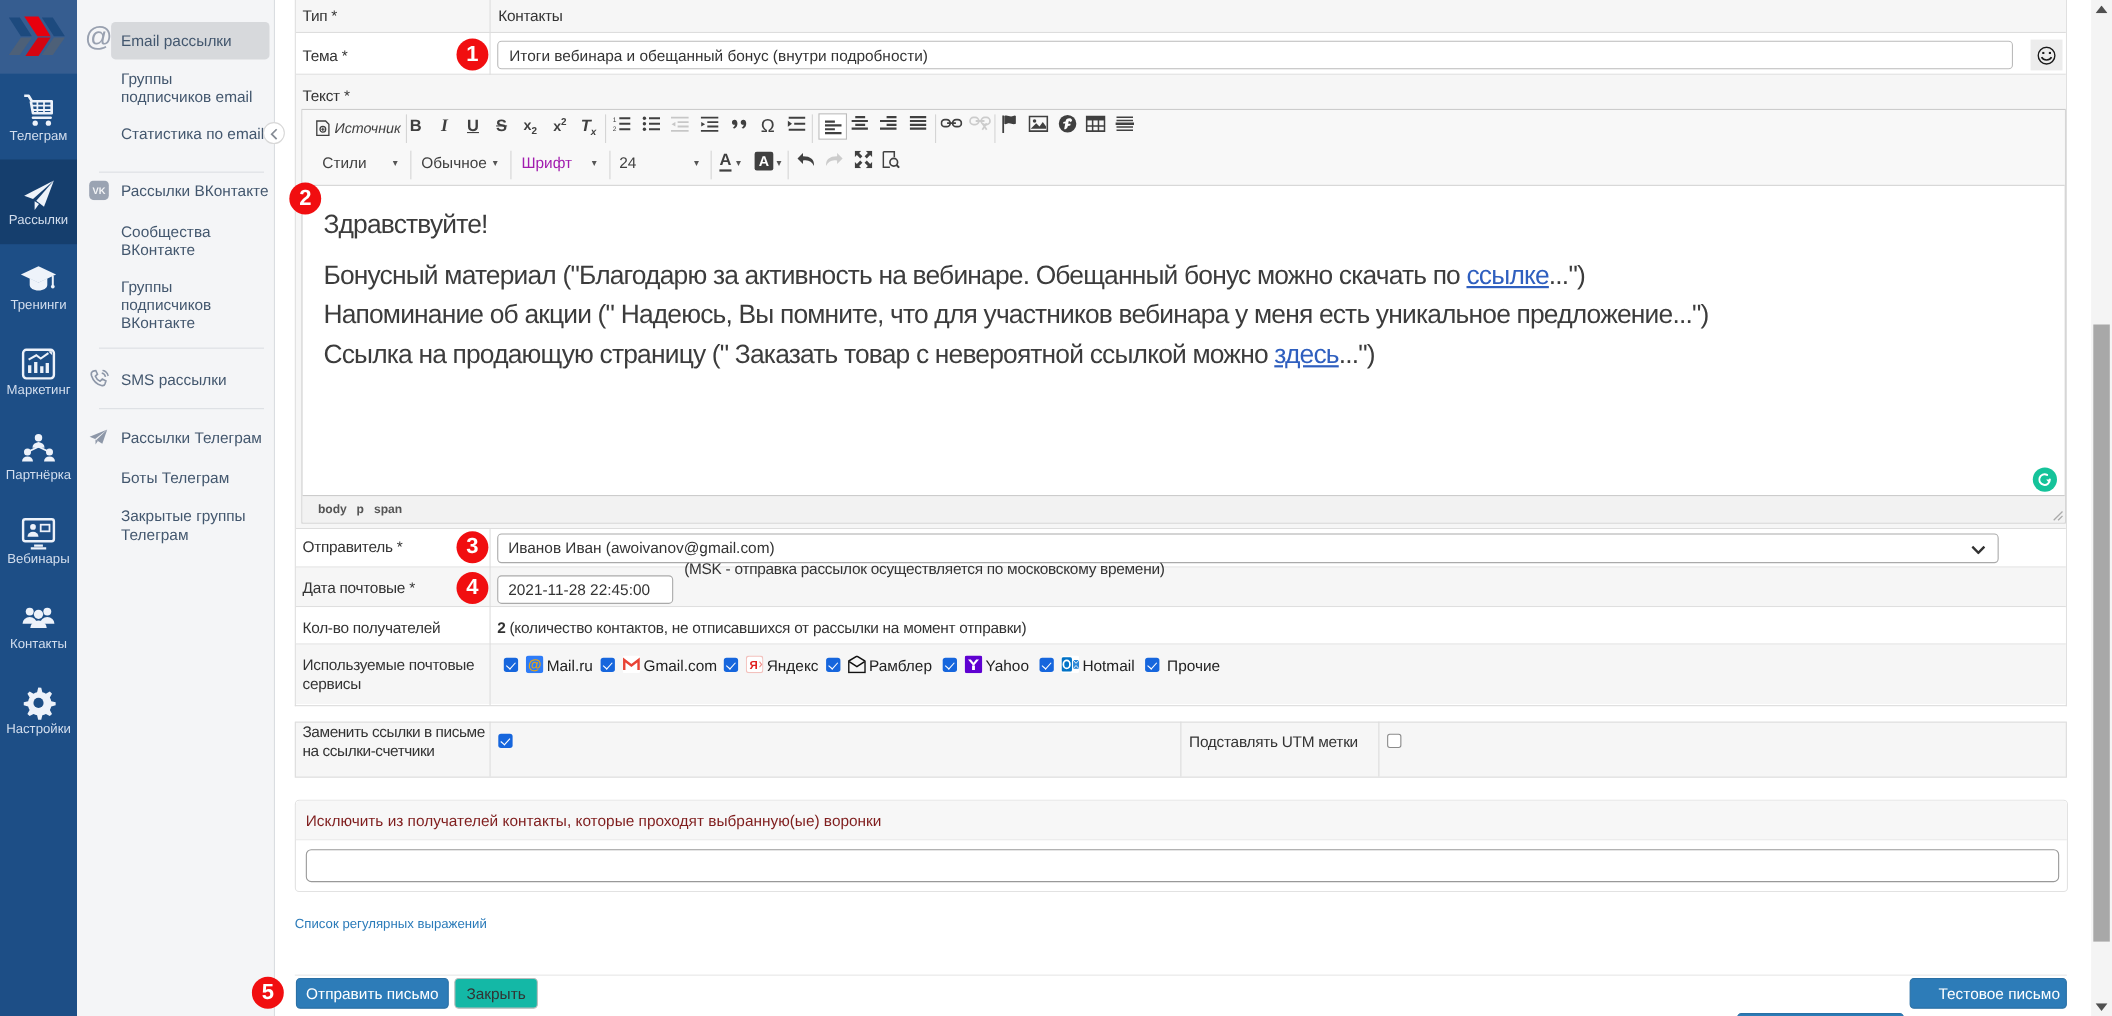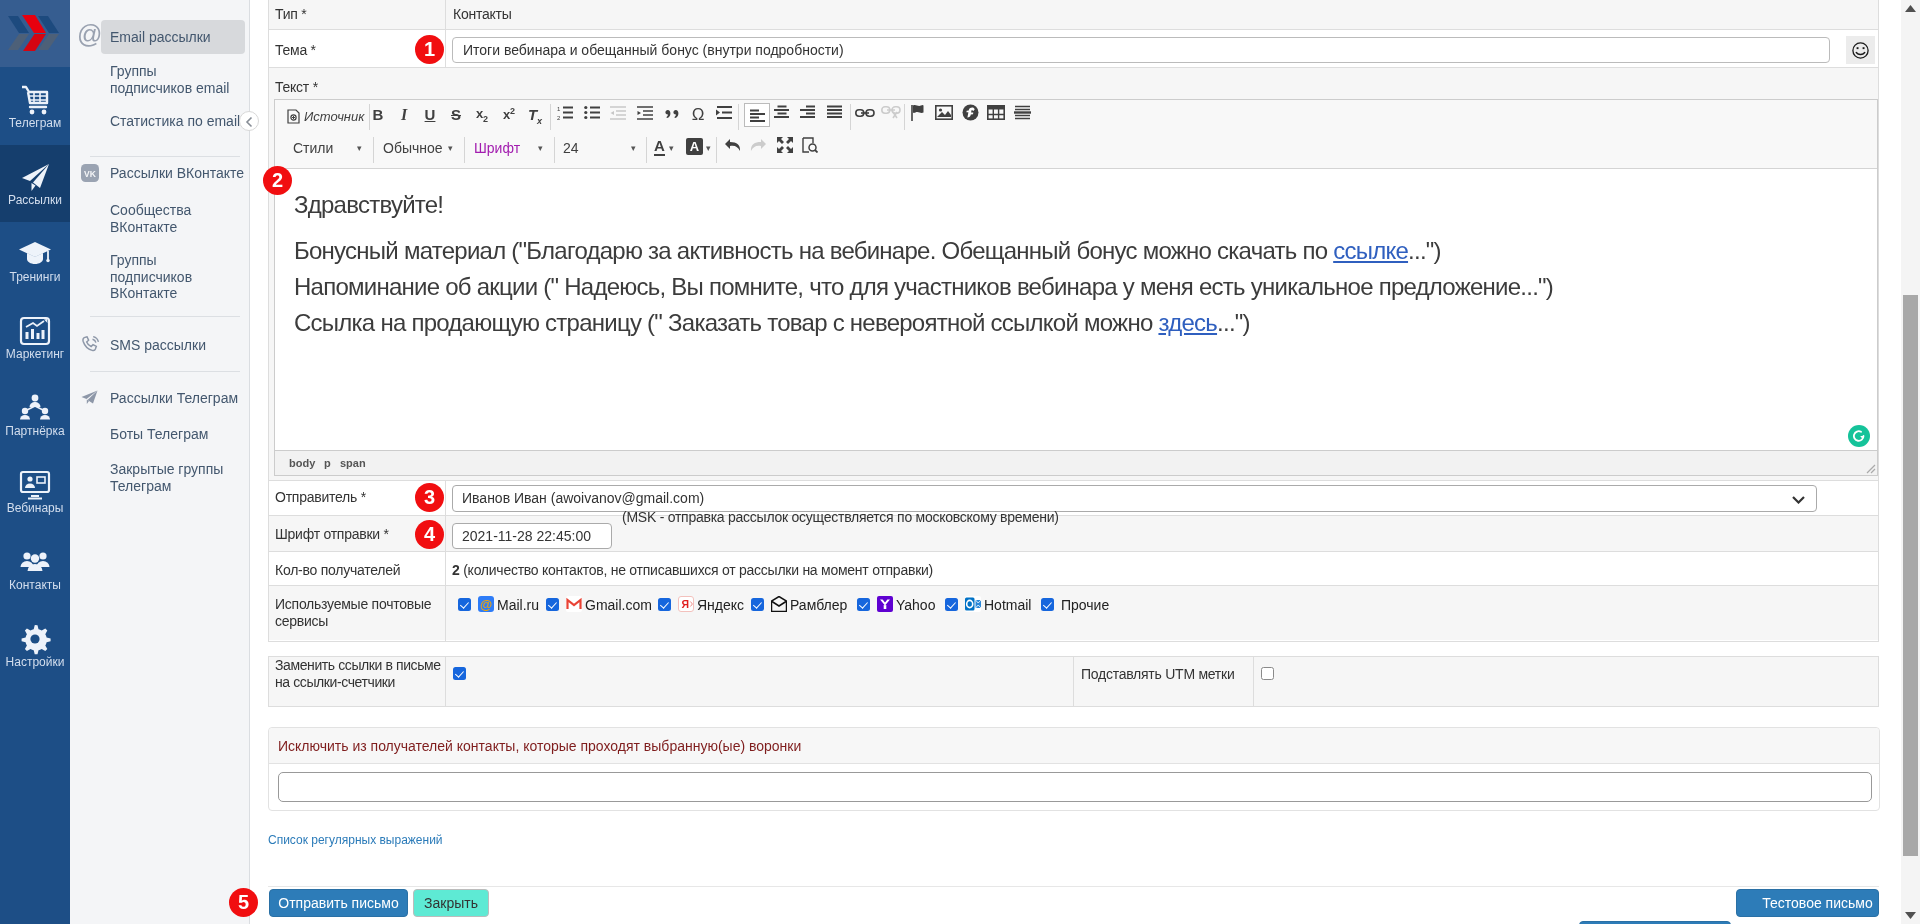--- a/index.html
+++ b/index.html
@@ -361,21 +361,21 @@
         </svg>
     </div>
   </div>
 
   <div class="abs lbl14" style="left:25px; top:489px;">Отправитель *</div>
   <div class="abs" style="left:202px; top:485px; width:1365px; height:27px; background:#fff; border:1px solid #aaa; border-radius:4px; font-size:14px; color:#333; line-height:25px; padding-left:9px;">Иванов Иван (awoivanov@gmail.com)
     <svg width="13" height="8" viewBox="0 0 13 8" style="position:absolute; right:11px; top:10px;">
         <path d="M1 1 l5.5 5.5 L12 1" stroke="#333" stroke-width="2.2" fill="none"></path>
       </svg>
   </div>
-  <div class="abs lbl14" style="left:25px; top:526px;">Шрифт отправки *</div>
+  <div class="abs lbl14" style="left:25px; top:526px;">Дата почтовые *</div>
   <div class="abs" style="left:202px; top:523px; width:160px; height:26px; background:#fff; border:1px solid #aaa; border-radius:4px; font-size:14px; color:#333; line-height:24px; padding-left:9px;">2021-11-28 22:45:00</div>
   <div class="abs lbl14" style="left:372px; top:509px;">(MSK - отправка рассылок осуществляется по московскому времени)</div>
   <div class="abs lbl14" style="left:25px; top:562px;">Кол-во получателей</div>
   <div class="abs lbl14" style="left:202px; top:562px;"><b>2</b> (количество контактов, не отписавшихся от рассылки на момент отправки)</div>
   <div class="abs lbl14" style="left:25px; top:596px; width:172px; line-height:16.5px;">Используемые почтовые сервисы</div>
   <div id="services" class="abs" style="left:202px; top:596px; width:1000px; height:18px;">
     <div class="svc" style="left:6px;">
         <span class="cb"></span>
       <svg class="ic" style="left:20px;" width="16" height="16" viewBox="0 0 16 16">
           <rect width="16" height="16" rx="3" fill="#2e7cf7"></rect>
@@ -443,21 +443,21 @@
   <span class="cbe" style="left:1011px; top:667px;"></span>
 
   <div class="abs" style="left:18px; top:727px; width:1612px; height:84px; border:1px solid #e2e2e2; border-radius:4px; background:#fff;">
     <div style="height:36px; background:#f7f7f7; border-bottom:1px solid #e2e2e2; border-radius:4px 4px 0 0; font-size:14px; color:#7f1d1d; line-height:36px; padding-left:9px;">Исключить из получателей контакты, которые проходят выбранную(ые) воронки</div>
     <div style="position:absolute; left:9px; top:44px; width:1594px; height:30px; border:1px solid #999; border-radius:5px; background:#fff;"></div>
   </div>
   <div class="abs" style="left:18px; top:833px; font-size:12px; color:#2b7bb9;">Список регулярных выражений</div>
   <div class="abs" style="left:18px; top:886px; width:1611px; border-top:1px solid #e7e7e7;"></div>
 
   <div class="btn-blue" style="left:19px; top:889px; width:139px;">Отправить письмо</div>
-  <div class="abs" style="left:163px; top:889px; width:76px; height:28px; background:#5eead4; border:1px solid #bcbcbc; border-radius:4px; color:#333; font-size:14px; text-align:center; line-height:26px;">Закрыть</div>
+  <div class="abs" style="left:163px; top:889px; width:76px; height:28px; background:#14b8a6; border:1px solid #bcbcbc; border-radius:4px; color:#333; font-size:14px; text-align:center; line-height:26px;">Закрыть</div>
   <div class="btn-blue" style="left:1329px; top:921px; width:152px;">Сохранить черновик</div>
   <div class="btn-blue" style="left:1486px; top:889px; width:143px;padding-left:20px;">Тестовое письмо</div>
 
   <div class="badge" style="left:165px; top:35px;">1</div>
   <div class="badge" style="left:13px; top:166px;">2</div>
   <div class="badge" style="left:165px; top:483px;">3</div>
   <div class="badge" style="left:165px; top:520px;">4</div>
 </div>
 <div class="badge" style="left:229px; top:888px;">5</div>
 <div id="sb">

